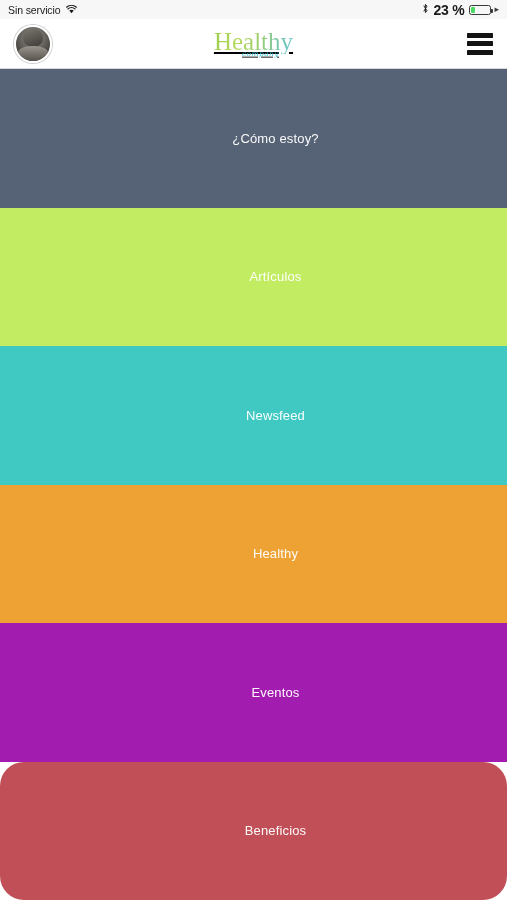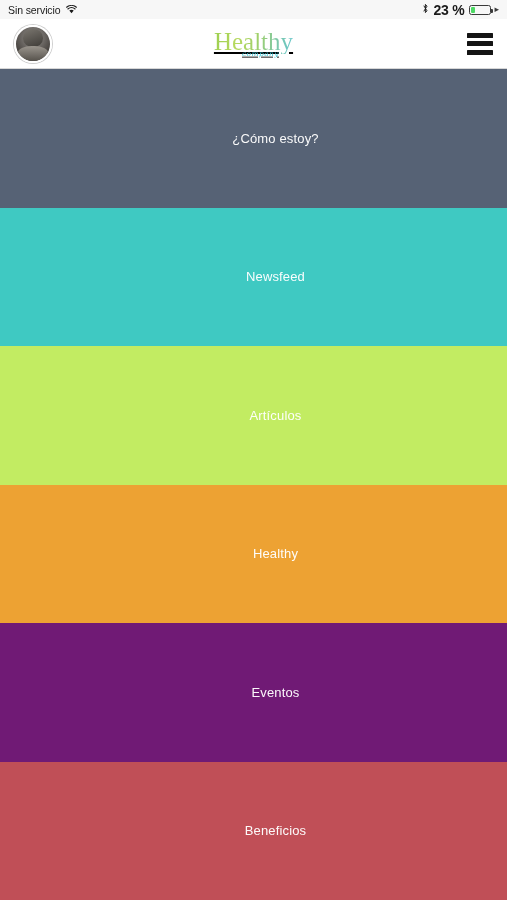--- a/index.html
+++ b/index.html
@@ -276,34 +276,34 @@
       <span class="bar"></span>
     </div>
   </div>
 
   <div class="tiles">
 
     <div class="tile" style="background-color: rgb(86, 98, 117);">
       <span class="tile-label">¿Cómo estoy?</span>
     </div>
 
+    <div class="tile" style="background-color: rgb(194, 236, 98);">
+      <span class="tile-label">Artículos</span>
+    </div>
+
     <div class="tile" style="background-color: rgb(63, 201, 194);">
       <span class="tile-label">Newsfeed</span>
     </div>
 
-    <div class="tile" style="background-color: rgb(194, 236, 98);">
-      <span class="tile-label">Artículos</span>
-    </div>
-
     <div class="tile" style="background-color: rgb(237, 162, 51);">
       <span class="tile-label">Healthy</span>
     </div>
 
-    <div class="tile" style="background-color: #701a75;">
+    <div class="tile" style="background-color: #a21caf;">
       <span class="tile-label">Eventos</span>
     </div>
 
-    <div class="tile" style="background-color: rgb(192, 79, 87);">
+    <div class="tile" style="background-color: rgb(192, 79, 87); border-radius: 24px;">
       <span class="tile-label">Beneficios</span>
     </div>
 
   </div>
 </div>
 
 </body></html>

